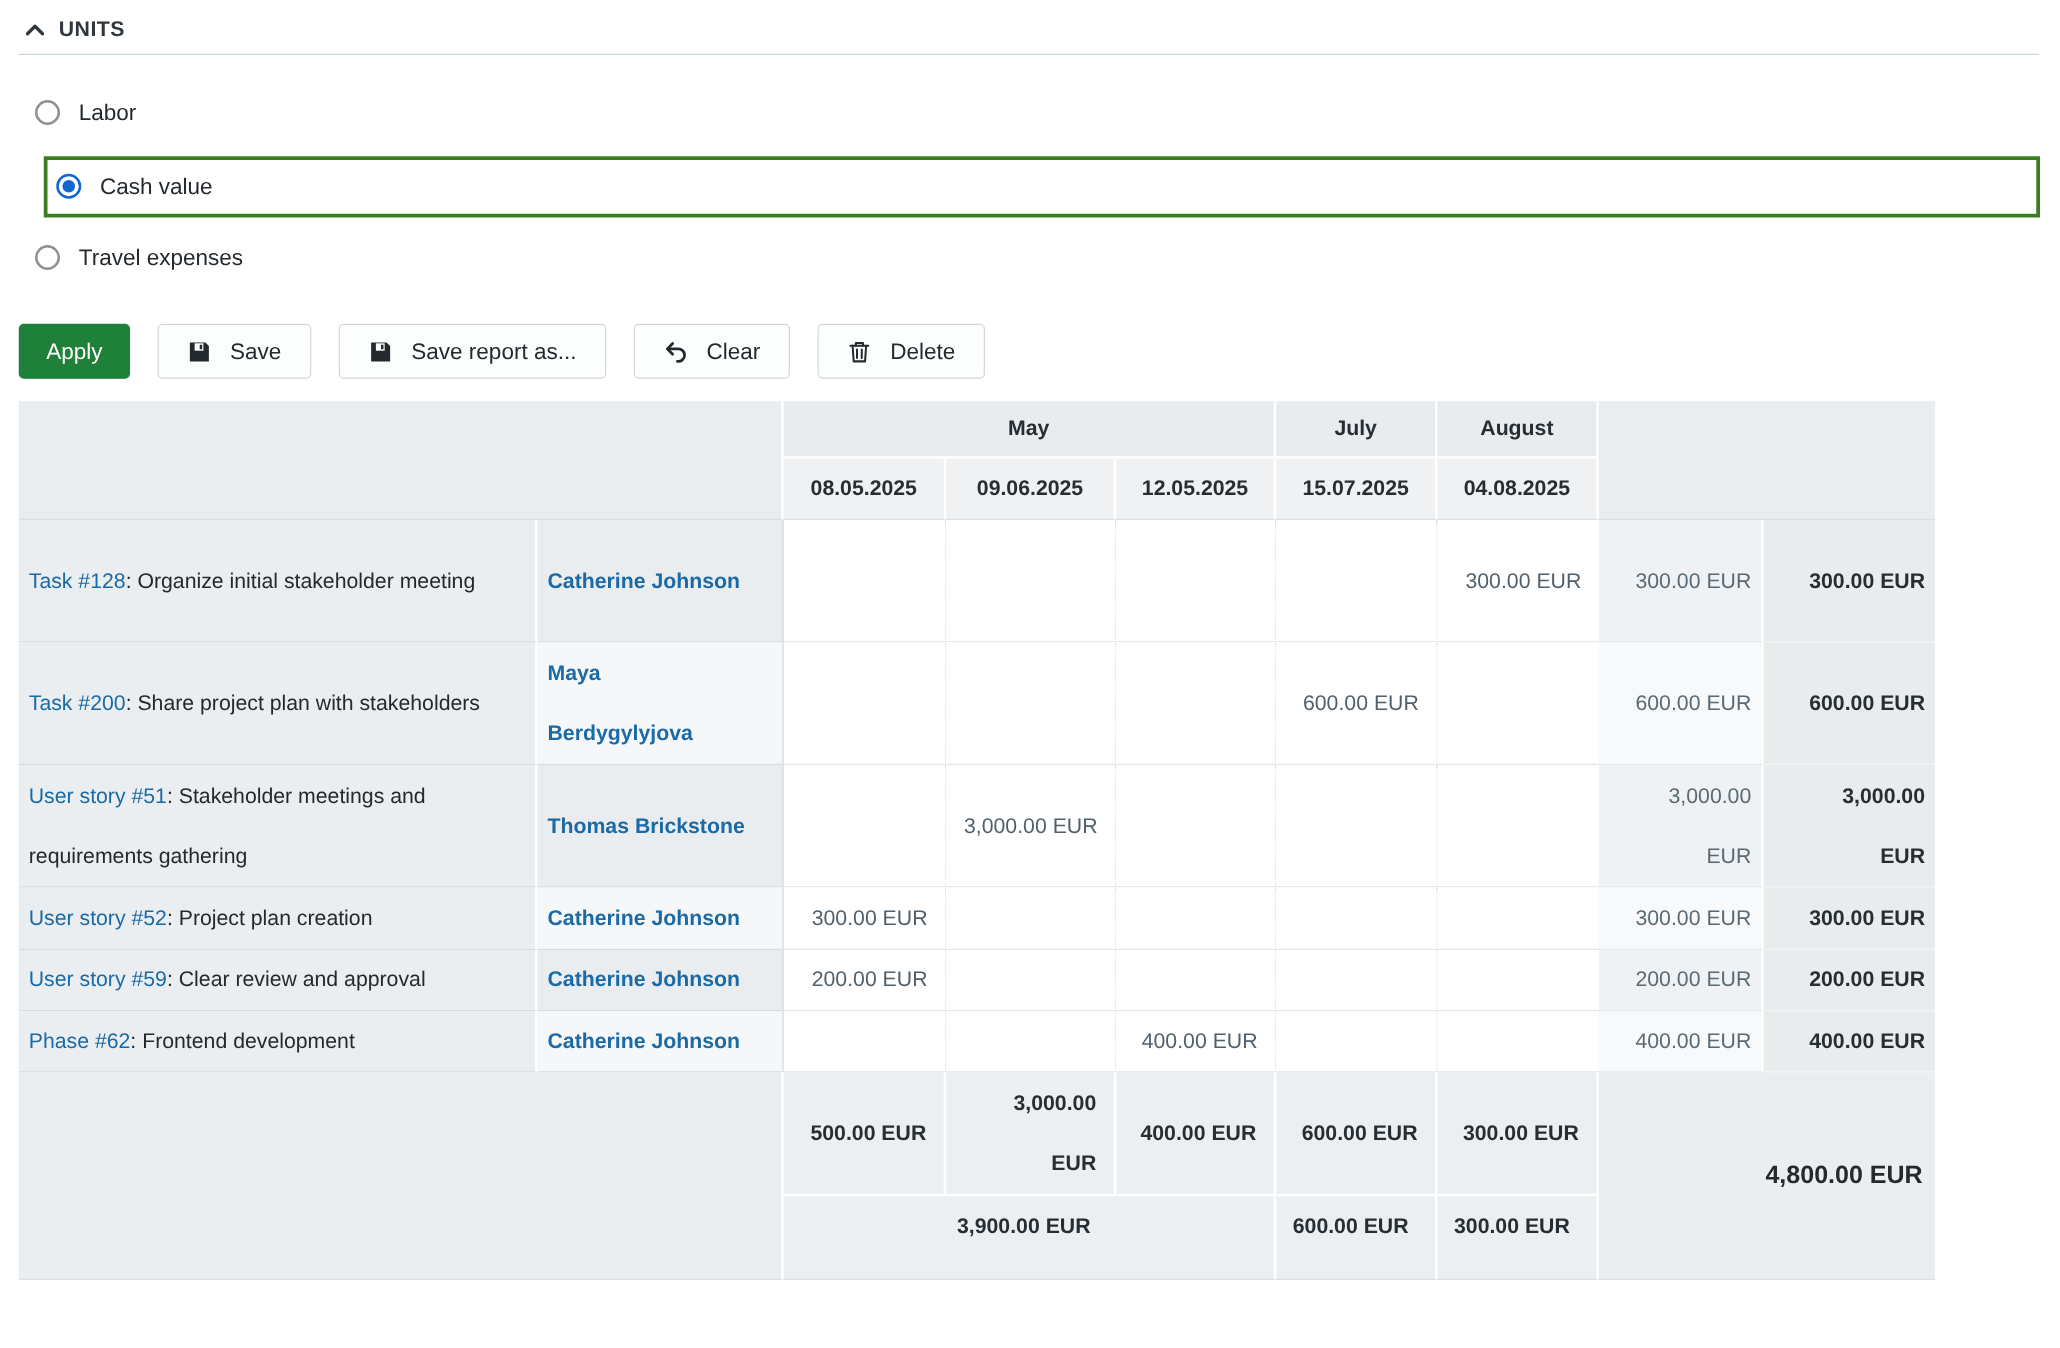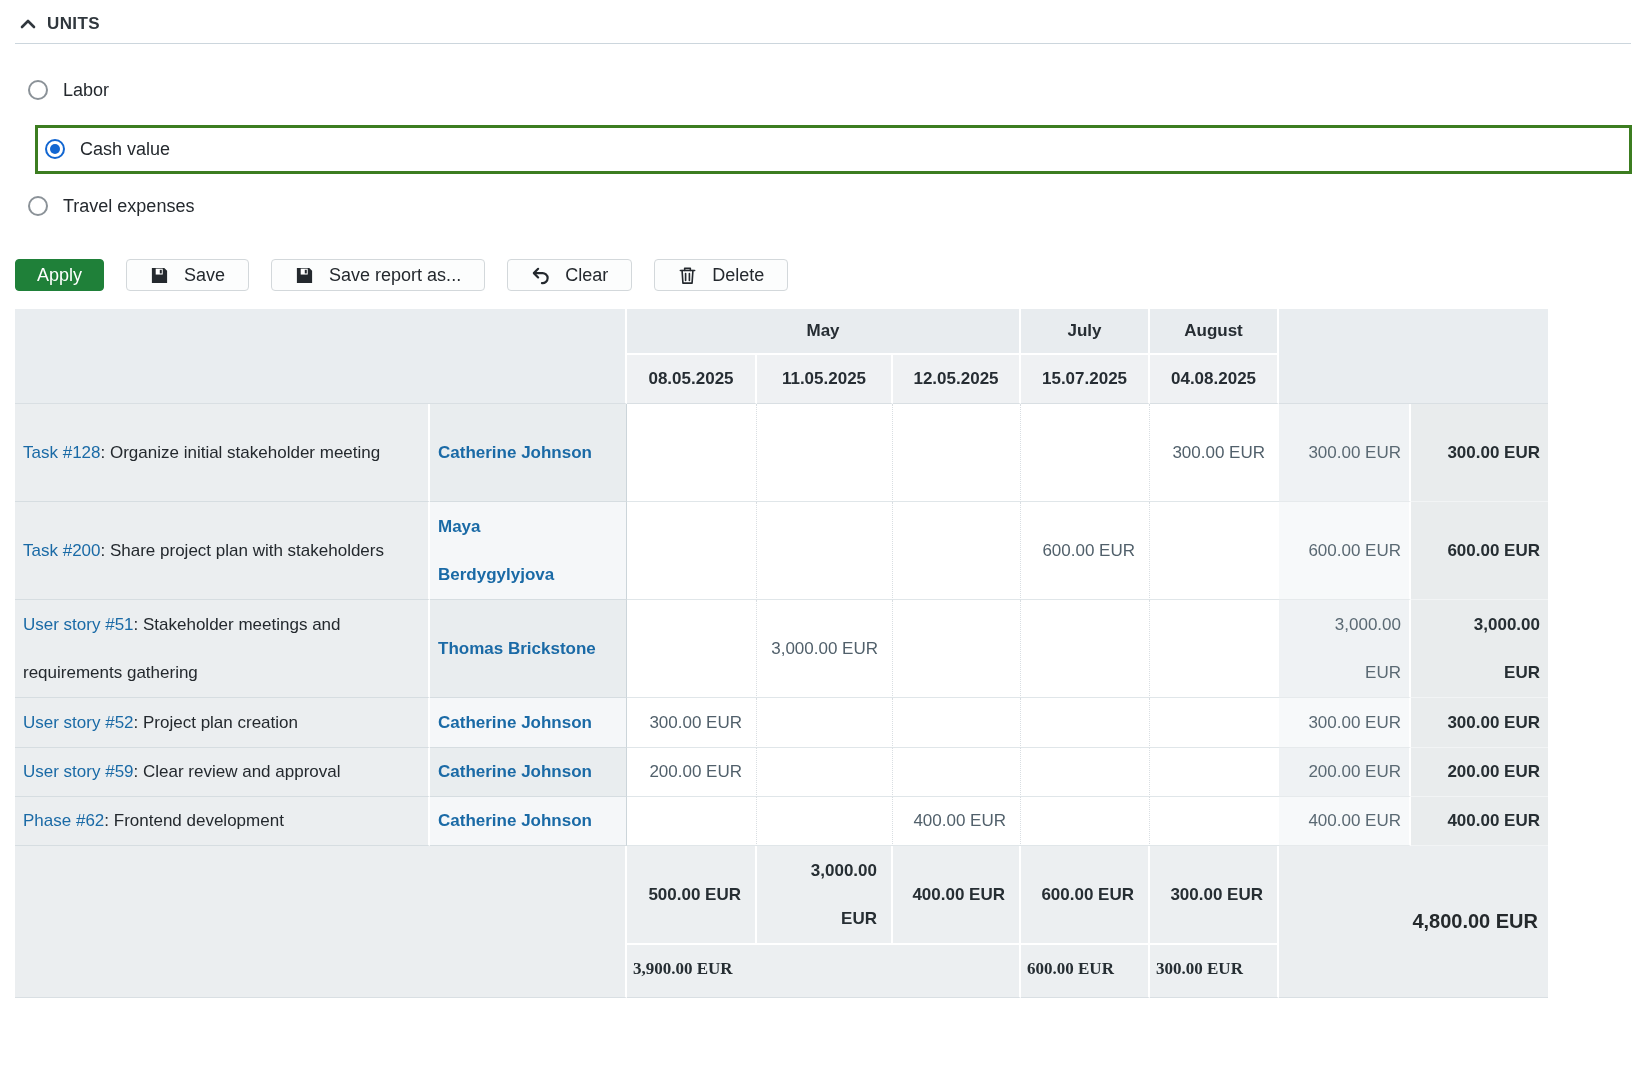--- a/index.html
+++ b/index.html
@@ -32,21 +32,21 @@
     border-radius:50%; background:#1266d1;
   }
   .focus-box { border:3px solid #3c7d20; margin:16px 0 14px 20px; padding:11px 30px 11px 7px; }
   .radio-row.labor { margin-bottom:6px; }
   .radio-row.travel { margin-top:6px; }
 
   
   .toolbar { display:flex; align-items:center; gap:22px; margin:34px 0 18px 0; }
   .btn {
     display:inline-flex; align-items:center; justify-content:center; gap:15px;
-    height:32px; padding:0 23px; background:#fcfdfd;
+    height:44px; padding:0 23px; background:#fcfdfd;
     border:1px solid #d3d8db; border-radius:4px;
     font-size:18px; color:#24292e; cursor:pointer; font-family:inherit;
   }
   .btn svg { width:19px; height:19px; flex:0 0 auto; }
   .btn-apply {
     background:#1f8039; border-color:#1f8039; color:#fff;
     padding:0 21px; gap:0;
   }
 
   
@@ -101,23 +101,23 @@
 
   
   tr.f1 { height:99px; } tr.f2 { height:49px; }
   td.f-left { background:#ebeef0; border-right:2px solid #fff; border-bottom:1px solid #d9dfe3; }
   td.ftot {
     background:#eceff1; text-align:right; padding:0 14px 0 6px; line-height:48px;
     white-space:pre-line; font-weight:bold; color:#262e33;
     border-right:2px solid #fff; border-bottom:2px solid #fff;
   }
   td.mtot {
-    background:#eceff1; text-align:left; padding:0 14px 4px 6px; line-height:48px;
+    background:#eceff1; text-align:center; padding:0 14px 18px 6px; line-height:48px;
     font-weight:bold; color:#262e33;
-    border-right:2px solid #fff; border-bottom:1px solid #d9dfe3;font-family:Liberation Serif, serif;
+    border-right:2px solid #fff; border-bottom:1px solid #d9dfe3;
   }
   td.grand {
     background:#ebeef0; text-align:right; padding:0 10px 0 6px;
     font-weight:bold; font-size:20px; color:#24292c; border-bottom:1px solid #d9dfe3;
   }
 </style>
 </head>
 <body>
 
 <div class="page">
@@ -201,21 +201,21 @@
     <tbody>
         <tr class="r-month">
       <th class="h-corner" colspan="2" rowspan="2"></th>
       <th class="h-month" colspan="3">May</th>
       <th class="h-month">July</th>
       <th class="h-month">August</th>
       <th class="h-corner last" colspan="2" rowspan="2"></th>
     </tr>
     <tr class="r-dates">
       <th class="h-date">08.05.2025</th>
-      <th class="h-date">11.05.2025</th>
+      <th class="h-date">09.06.2025</th>
       <th class="h-date">12.05.2025</th>
       <th class="h-date">15.07.2025</th>
       <th class="h-date">04.08.2025</th>
     </tr>
 
     <tr class="br-1 alt-odd">
       <td class="task"><a href="#">Task #128</a><span>: Organize initial stakeholder meeting</span></td>
       <td class="assignee"><a href="#">Catherine Johnson</a></td>
       <td class="val"></td>
       <td class="val"></td>

